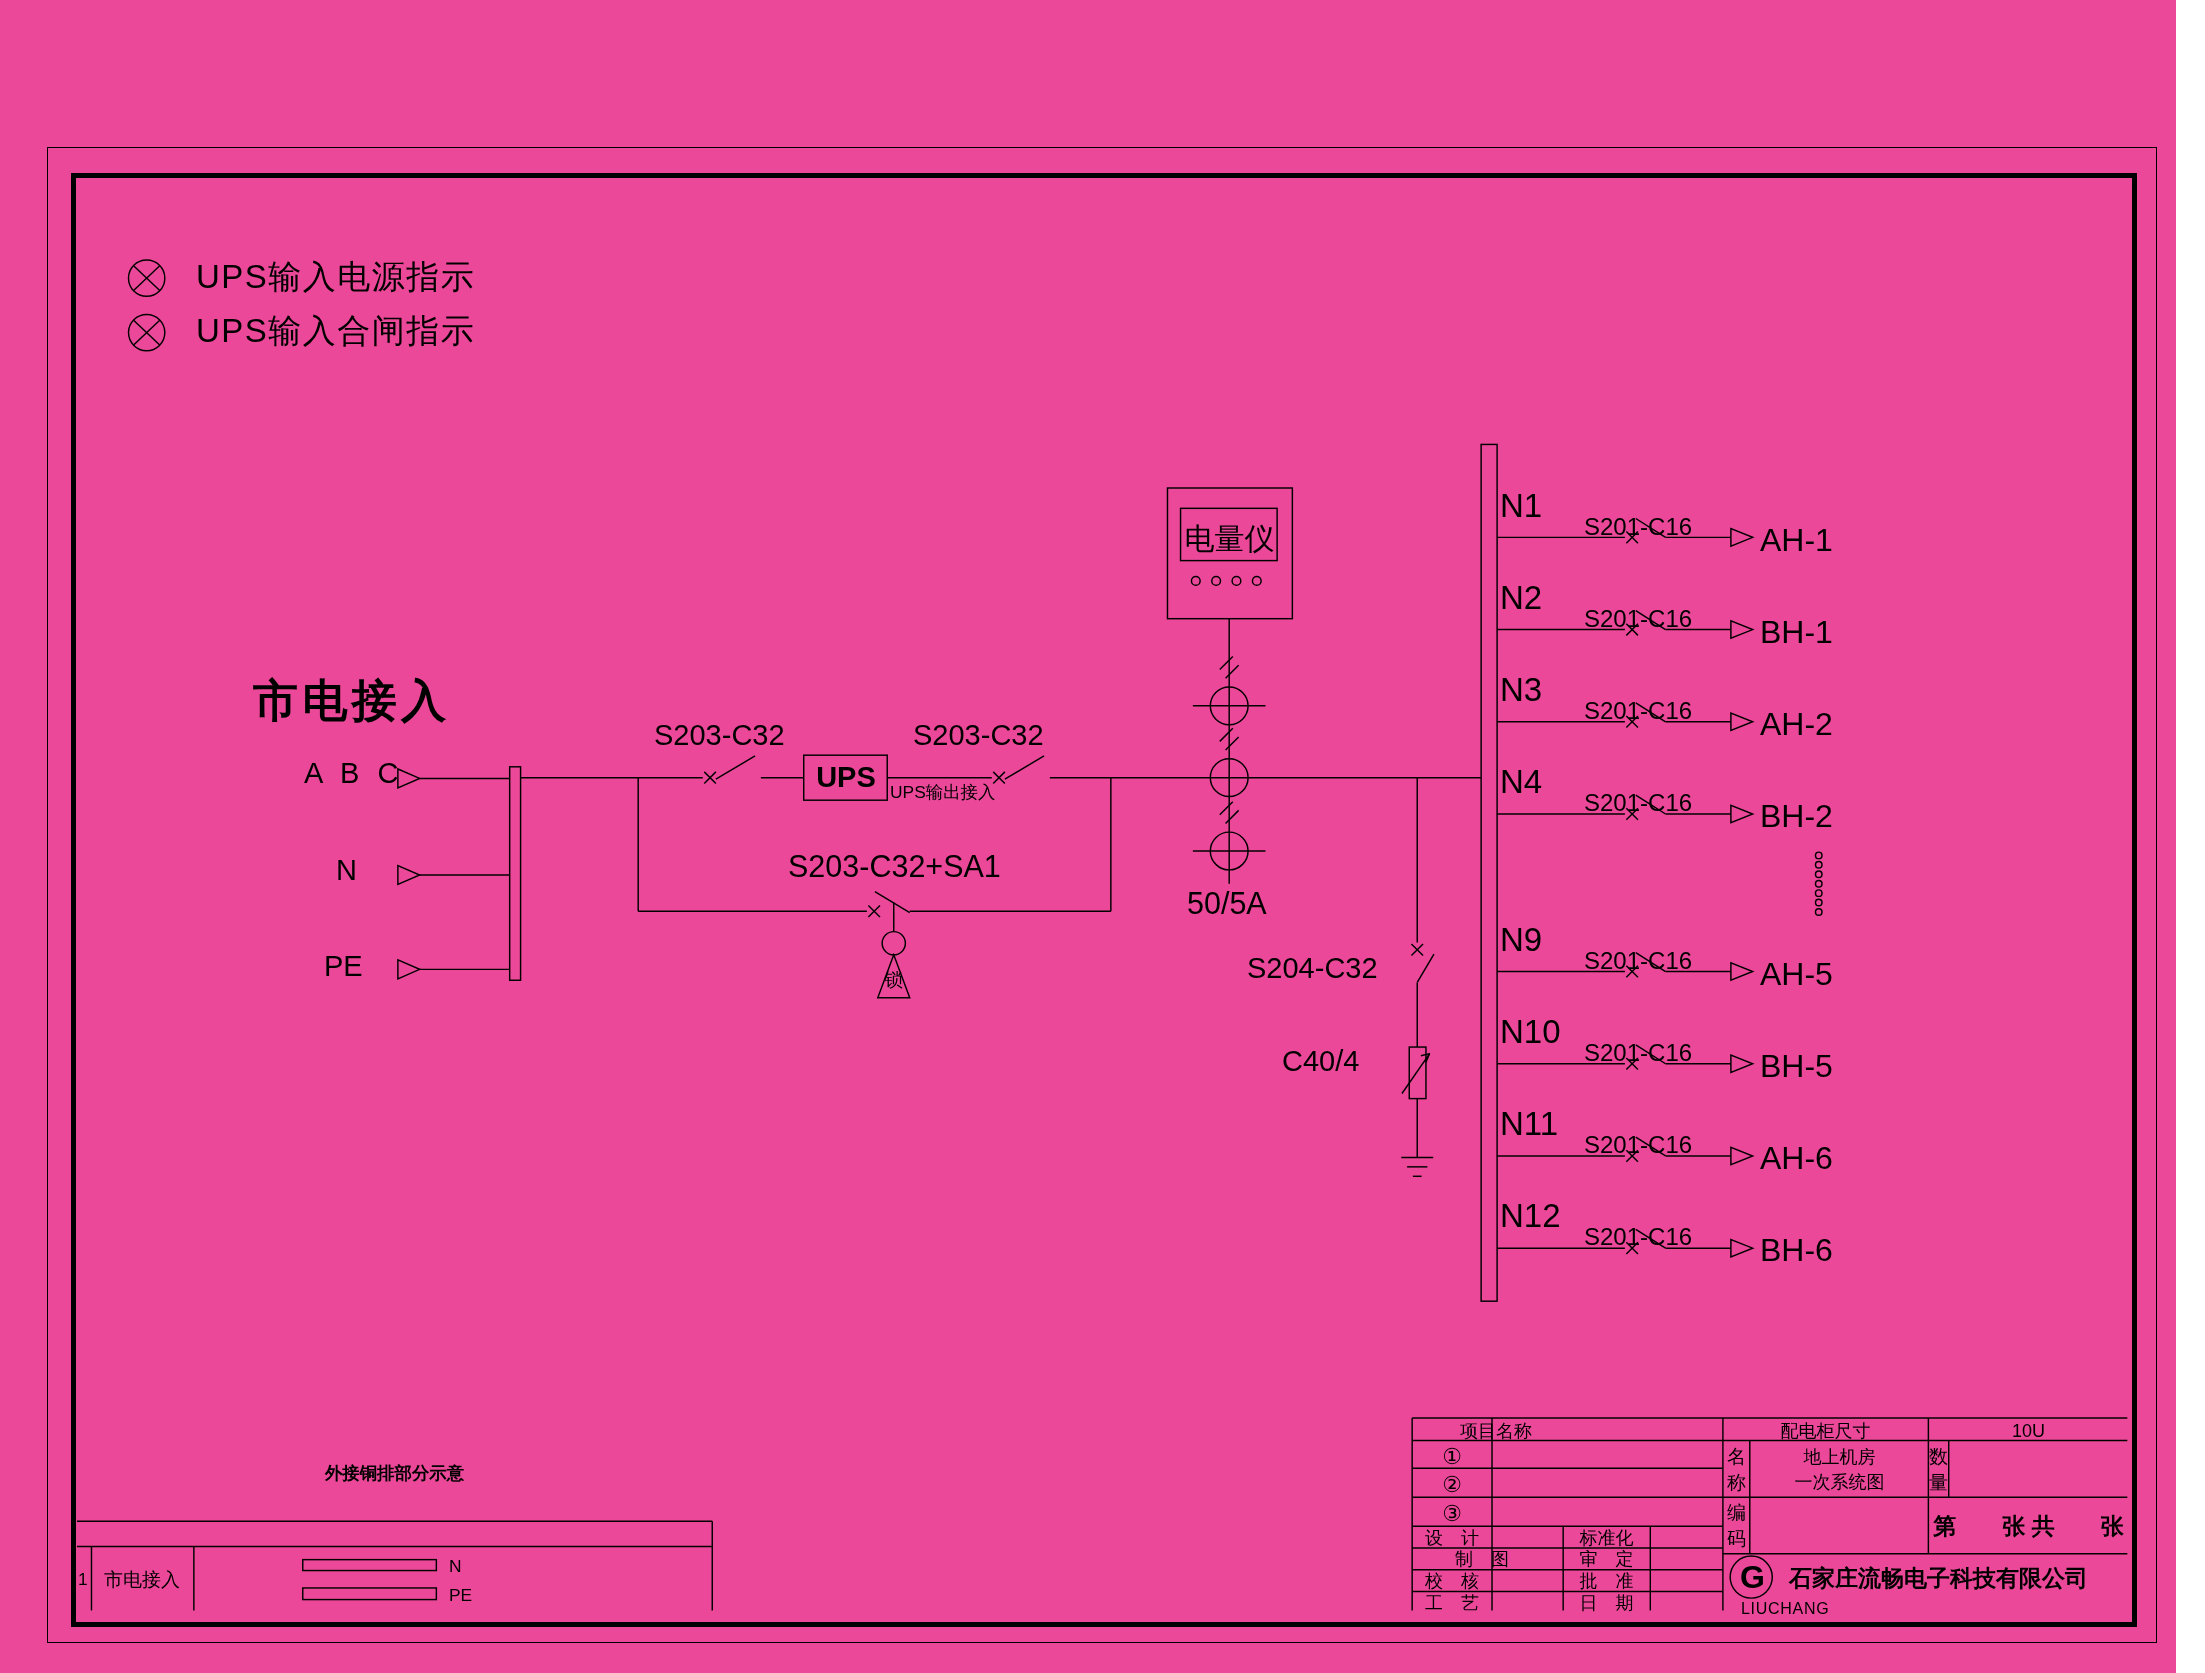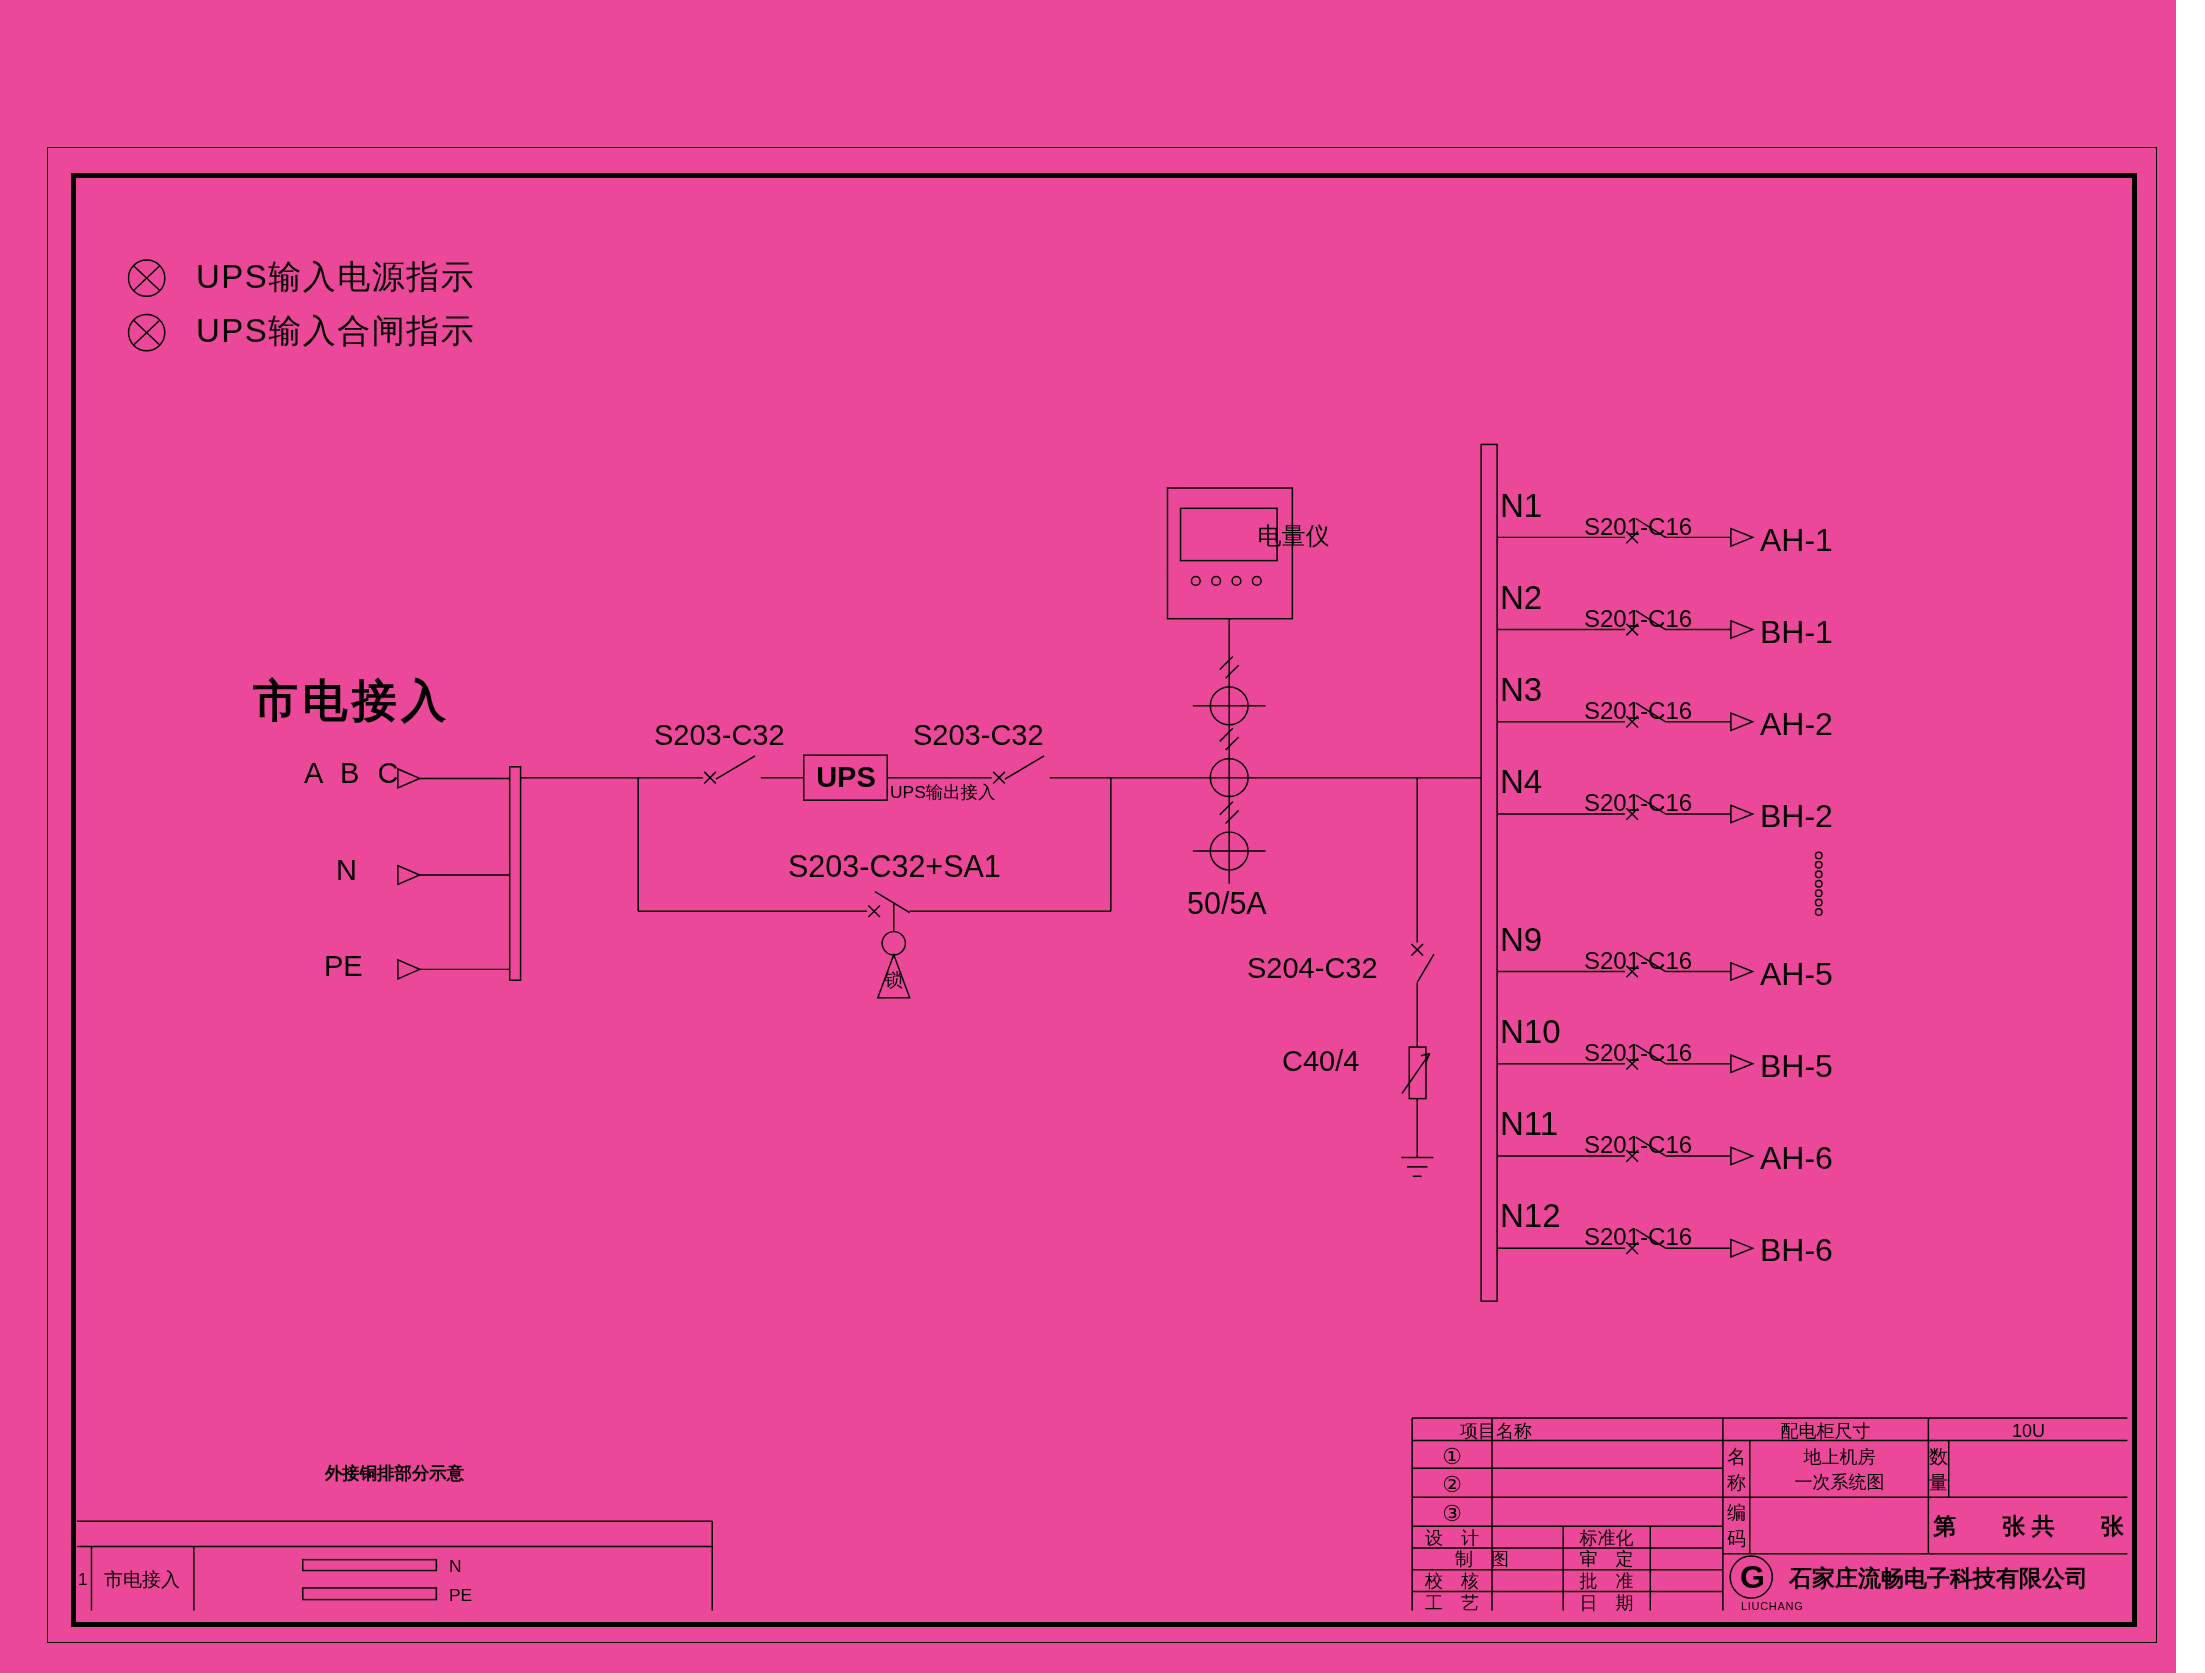--- a/index.html
+++ b/index.html
@@ -237,21 +237,21 @@
   <div class="t" style="left:336px;top:855px;font-size:29px;">N</div>
   <div class="t" style="left:324px;top:951px;font-size:29px;">PE</div>
 
   <div class="t" style="left:654px;top:720px;font-size:29px;">S203-C32</div>
   <div class="t" style="left:913px;top:720px;font-size:29px;">S203-C32</div>
   <div class="t center" style="left:804px;top:762px;width:84px;font-size:29px;font-weight:600;">UPS</div>
   <div class="t" style="left:890px;top:783px;font-size:17.4px;">UPS输出接入</div>
   <div class="t" style="left:788px;top:850px;font-size:30.5px;">S203-C32+SA1</div>
   <div class="t" style="left:884px;top:970px;font-size:19px;">锁</div>
 
-  <div class="t center" style="left:1245px;top:523px;width:97px;font-size:24px;">电量仪</div>
+  <div class="t center" style="left:1181px;top:523px;width:97px;font-size:30px;">电量仪</div>
   <div class="t" style="left:1187px;top:887px;font-size:30.5px;">50/5A</div>
 
   <div class="t" style="left:1247px;top:953px;font-size:29px;">S204-C32</div>
   <div class="t" style="left:1282px;top:1046px;font-size:29px;">C40/4</div>
 
   <div class="circuit" style="top:487px">
     <span class="cid">N1</span>
     <span class="cbrk">S201-C16</span>
     <span class="cdest">AH-1</span>
   </div>
@@ -316,17 +316,17 @@
   <div class="t center tb-label" style="left:1929px;top:1422px;width:199px;">10U</div>
 
   <div class="vlabel" style="left:1725px;top:1444px;">名称</div>
   <div class="t center" style="left:1750px;top:1448px;width:179px;font-size:18px;">地上机房</div>
   <div class="t center" style="left:1750px;top:1473px;width:179px;font-size:18px;">一次系统图</div>
   <div class="vlabel" style="left:1927px;top:1444px;">数量</div>
   <div class="vlabel" style="left:1725px;top:1500px;">编码</div>
   <div class="t center pre" style="left:1929px;top:1514px;width:199px;font-size:23px;font-weight:bold;">第　　张 共　　张</div>
 
   <div class="t center" style="left:1740px;top:1561px;width:23px;font-size:32px;font-weight:bold;">G</div>
-  <div class="t" style="left:1724px;top:1601px;font-size:11px;letter-spacing:0.7px;padding-left:17px;">LIUCHANG</div>
+  <div class="t" style="left:1724px;top:1601px;font-size:16px;letter-spacing:0.7px;padding-left:17px;">LIUCHANG</div>
   <div class="t" style="left:1789px;top:1566px;font-size:23px;font-weight:600;">石家庄流畅电子科技有限公司</div>
 
 </div>
 
 
 </body></html>

